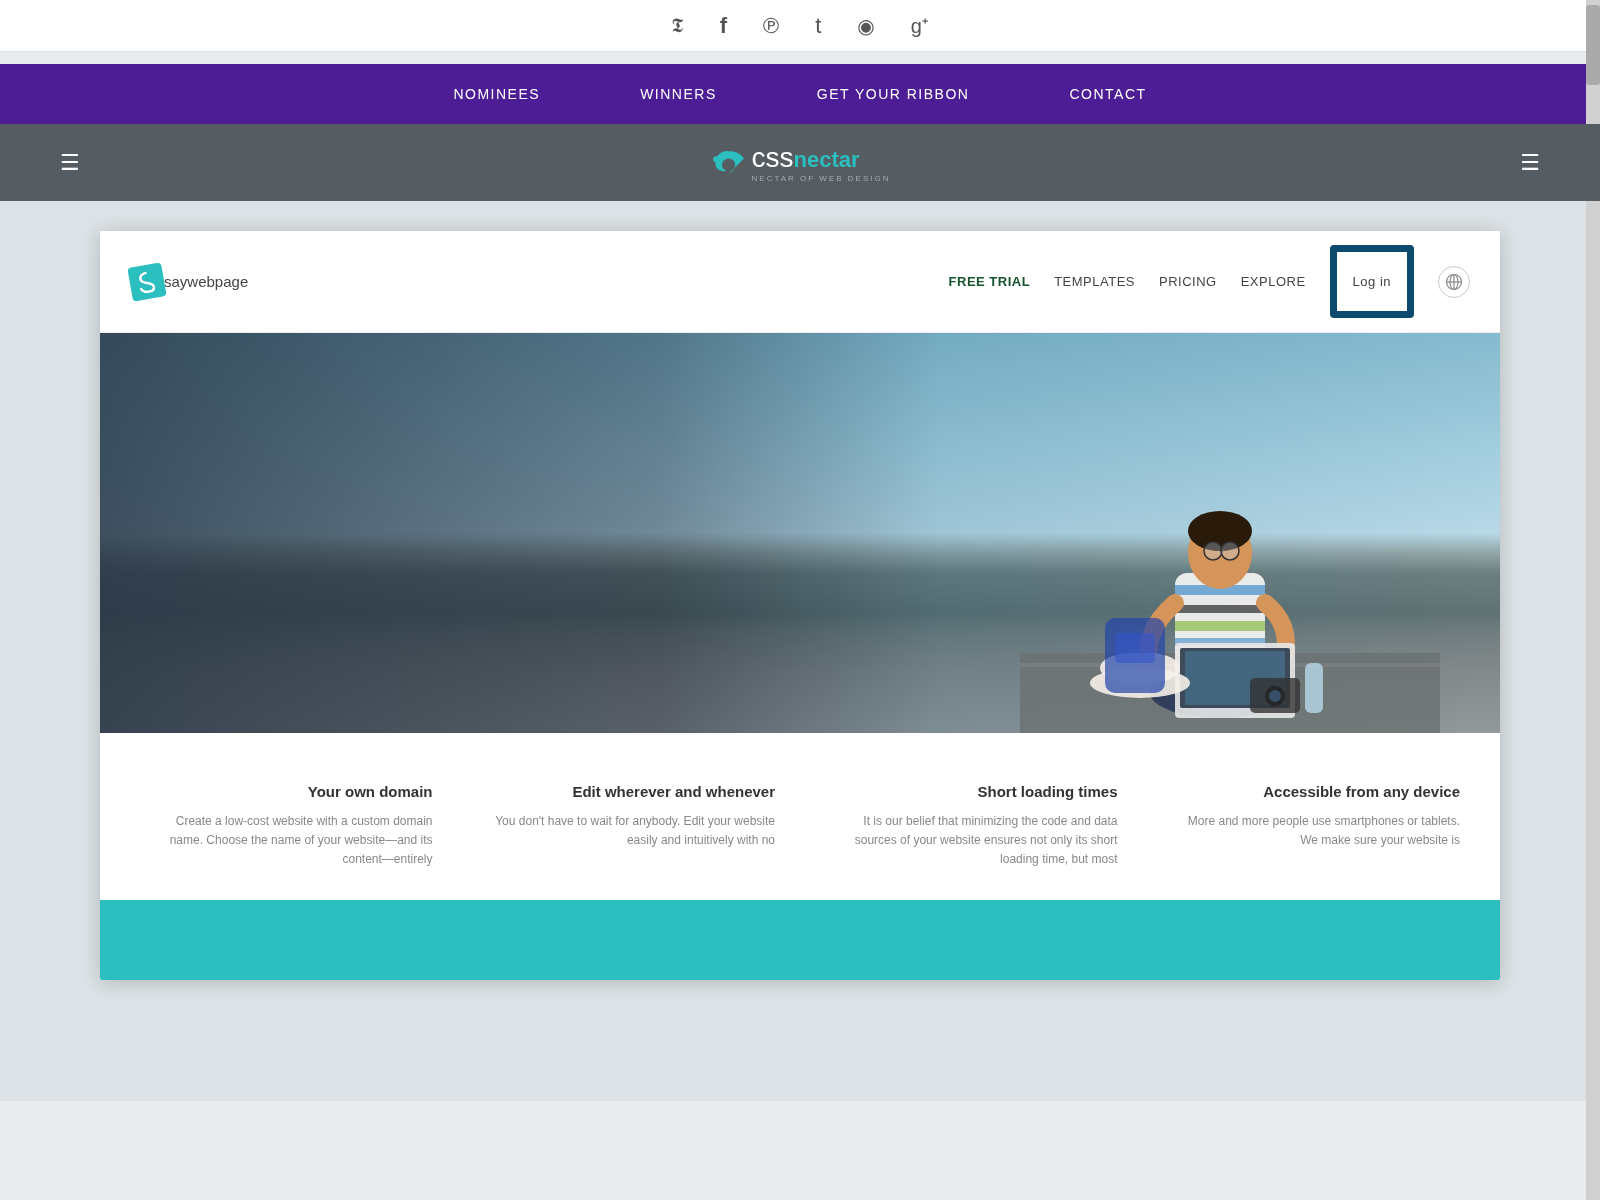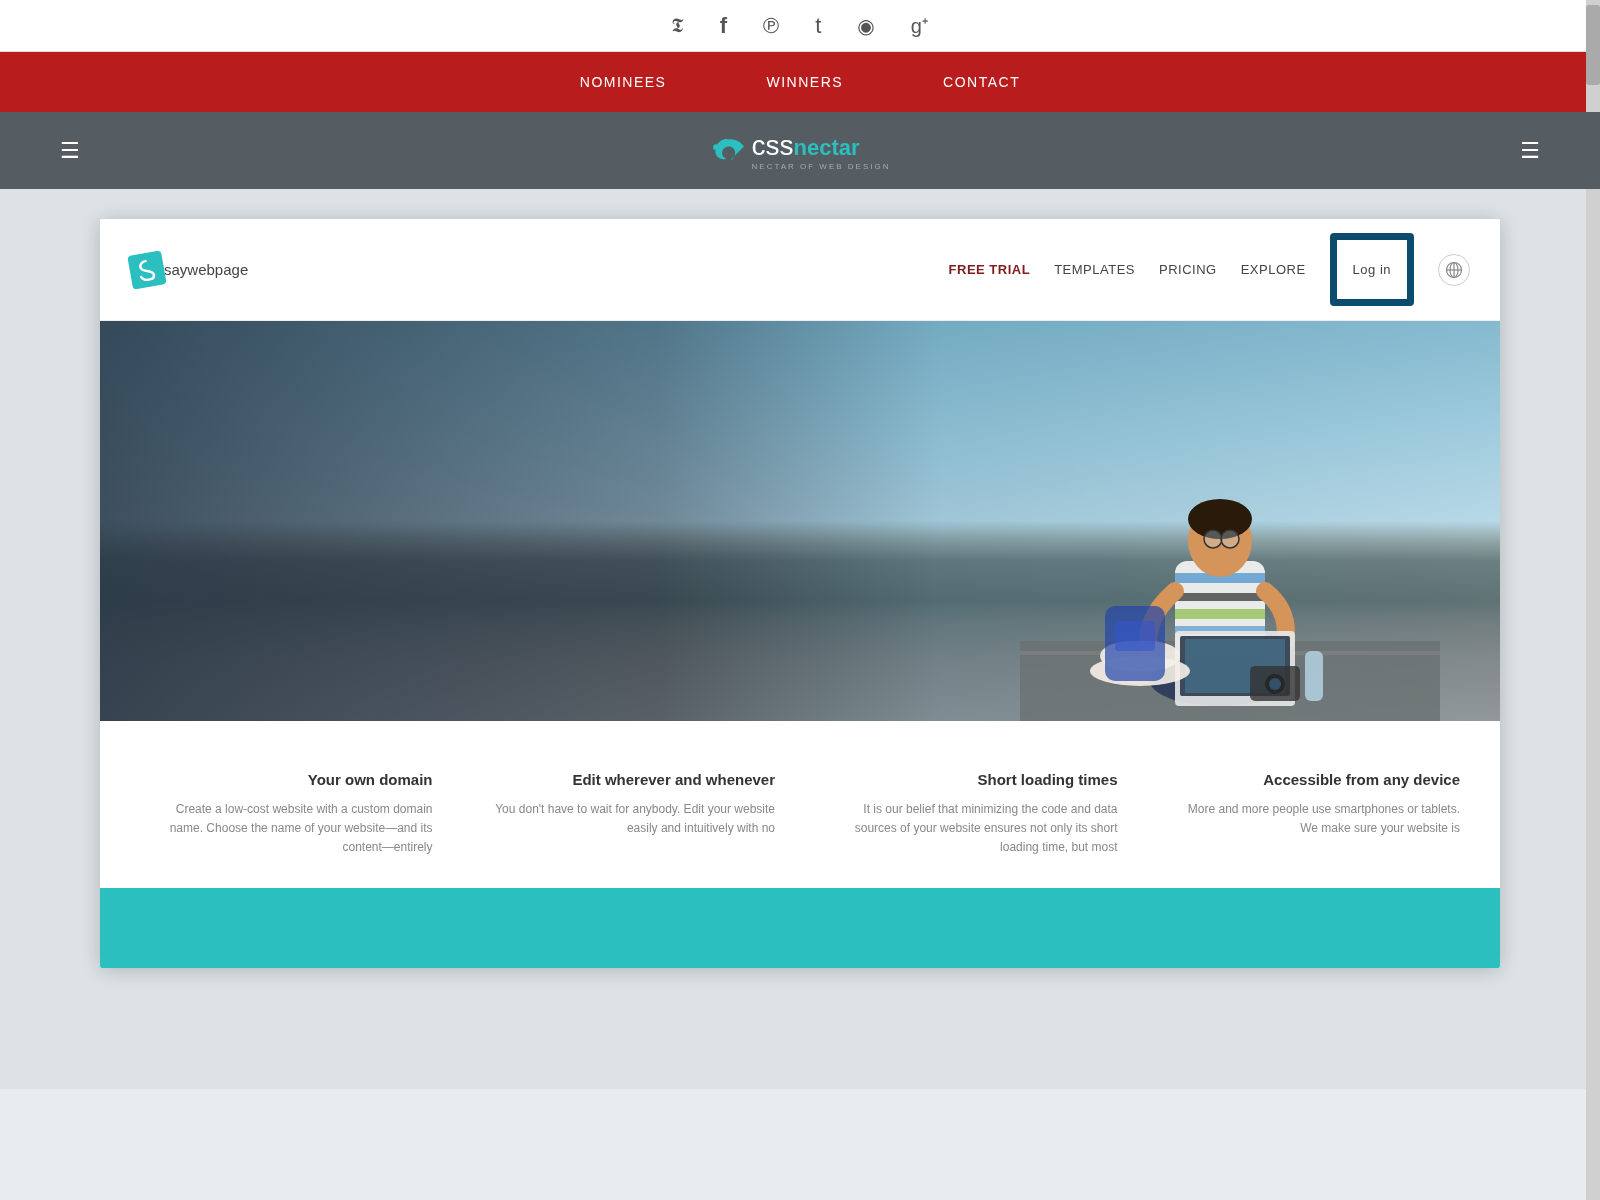--- a/index.html
+++ b/index.html
@@ -16,26 +16,27 @@
       gap: 36px;
     }
     .social-bar a {
       color: #555;
       font-size: 20px;
       text-decoration: none;
     }
 
     
     .nav-bar {
-      background: #b91c1c;
+      background: #4c1d95;
       display: flex;
       justify-content: center;
       align-items: center;
       padding: 0;
       gap: 0;
+      margin-top: 12px;
     }
     .nav-bar a {
       color: #fff;
       text-decoration: none;
       font-size: 14px;
       letter-spacing: 1.5px;
       padding: 22px 50px;
       display: block;
       font-weight: 400;
     }
@@ -302,20 +303,21 @@
     <span style="font-size:20px;">◉</span>
   </a>
   <a href="#">
     <span style="font-size:20px;">g⁺</span>
   </a>
 </div>
 
 <nav class="nav-bar">
   <a href="#">NOMINEES</a>
   <a href="#">WINNERS</a>
+  <a href="#">GET YOUR RIBBON</a>
   <a href="#">CONTACT</a>
 </nav>
 
 <header class="cssnectar-header">
   <span class="hamburger-left">☰</span>
 
   <div class="cssnectar-logo">
     <svg class="bird-svg" viewBox="0 0 40 34" fill="none" xmlns="http://www.w3.org/2000/svg">
       <path d="M20 4 C16 2, 8 6, 6 14 C4 22, 10 28, 18 26 C14 24, 12 20, 14 16 C16 12, 22 10, 26 14 C30 18, 28 26, 22 28 L38 12 C36 8, 28 2, 20 4 Z" fill="#2bbfbf"></path>
       <path d="M8 10 C4 8, 2 12, 4 16 L10 14 Z" fill="#2bbfbf"></path>
@@ -339,21 +341,21 @@
       <div class="site-logo">
         <div class="logo-s">
           <svg width="22" height="22" viewBox="0 0 22 22">
             <path d="M11 2 C8 2, 5 4, 5 7 C5 10, 8 11, 11 12 C14 13, 17 14, 17 17 C17 20, 14 21, 11 21 C8 21, 5 19, 4 17" stroke="white" stroke-width="2.5" fill="none" stroke-linecap="round"></path>
           </svg>
         </div>
         <span style="font-size:15px;color:#444;">saywebpage</span>
       </div>
 
       <div class="site-nav-links">
-        <a href="#" class="free-trial" style="color:#7f1d1d;font-weight:bold;font-size:13px;text-decoration:none;letter-spacing:0.5px;">FREE TRIAL</a>
+        <a href="#" class="free-trial" style="color:#14532d;font-weight:bold;font-size:13px;text-decoration:none;letter-spacing:0.5px;">FREE TRIAL</a>
         <a href="#" style="color:#444;font-size:13px;text-decoration:none;letter-spacing:0.5px;">TEMPLATES</a>
         <a href="#" style="color:#444;font-size:13px;text-decoration:none;letter-spacing:0.5px;">PRICING</a>
         <a href="#" style="color:#444;font-size:13px;text-decoration:none;letter-spacing:0.5px;">EXPLORE</a>
         <a href="#" class="login-btn" style="border:7px solid #0c4a6e;padding:22px 16px;border-radius:4px;color:#444;font-size:13px;text-decoration:none;">Log in</a>
         <div class="globe-btn">
           <svg width="18" height="18" viewBox="0 0 18 18">
             <circle cx="9" cy="9" r="7.5" stroke="#888" stroke-width="1.2" fill="none"></circle>
             <ellipse cx="9" cy="9" rx="4" ry="7.5" stroke="#888" stroke-width="1.2" fill="none"></ellipse>
             <line x1="1.5" y1="9" x2="16.5" y2="9" stroke="#888" stroke-width="1.2"></line>
             <line x1="9" y1="1.5" x2="9" y2="16.5" stroke="#888" stroke-width="1.2"></line>

